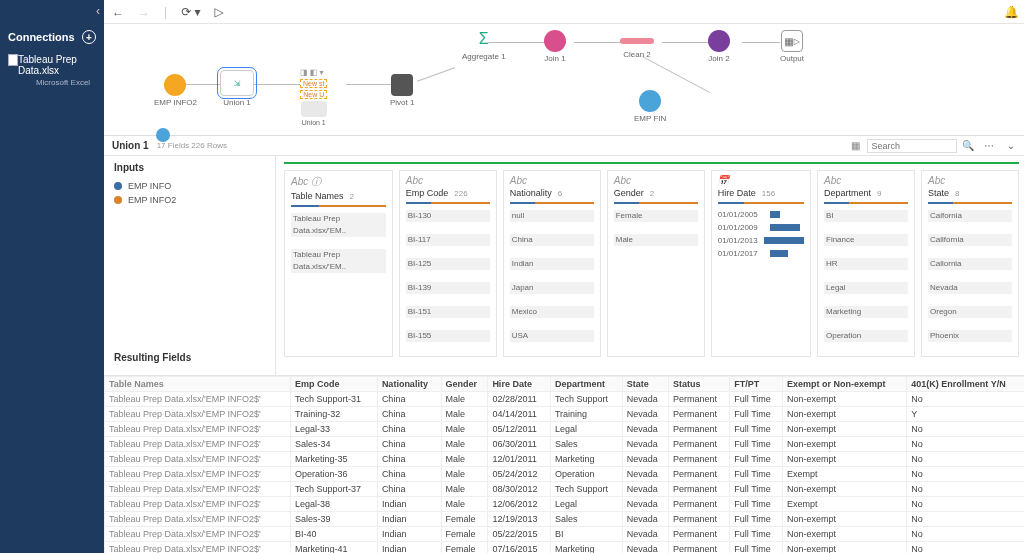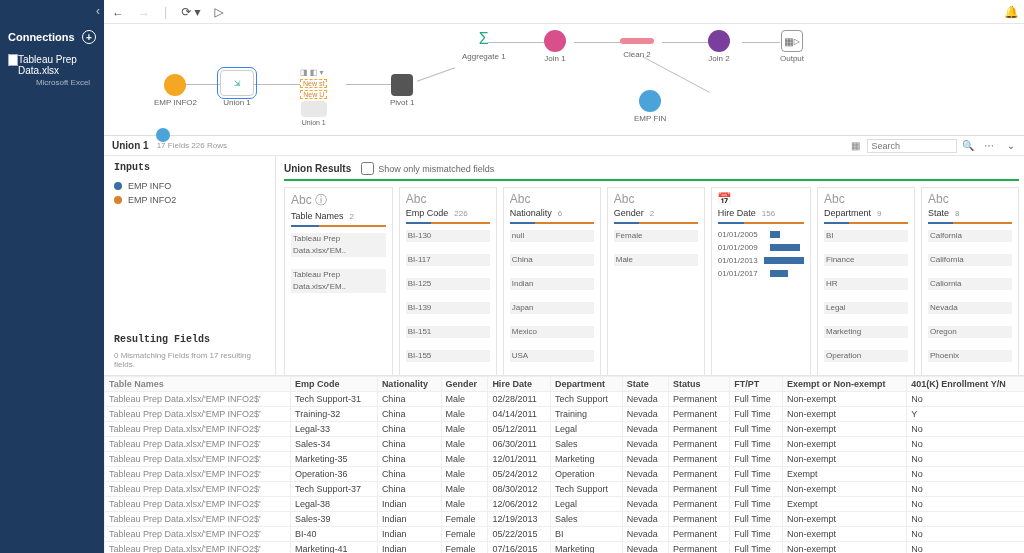--- a/index.html
+++ b/index.html
@@ -23,33 +23,33 @@
 .edge { position:absolute; background:#bbb; height:1px; }
 .summary { height:20px; display:flex; align-items:center; padding:0 8px; gap:8px; background:#fff; border-bottom:1px solid #e5e5e5; }
 .summary .name { font-weight:600; font-size:10px; }
 .summary .meta { font-size:8px; color:#999; }
 .summary .search { margin-left:auto; display:flex; align-items:center; gap:6px; }
 .summary input { width:90px; font-size:9px; border:1px solid #ddd; padding:1px 4px; }
 .summary .glass { font-size:10px; color:#888; }
 .summary .more { width:16px; text-align:center; color:#666; cursor:pointer; }
 .mid { display:flex; height:220px; border-bottom:1px solid #e5e5e5; }
 .midleft { width:172px; background:#fff; border-right:1px solid #e5e5e5; padding:6px 10px; display:flex; flex-direction:column; }
-.midleft h4 { font-size:10px; font-weight:600; margin-bottom:6px;font-family:Liberation Mono, monospace; }
+.midleft h4 { font-size:10px; font-weight:600; margin-bottom:6px; }
 .dotrow { font-size:9px; display:flex; align-items:center; gap:6px; margin:2px 0; color:#555; }
 .dot { width:8px; height:8px; border-radius:50%; }
 .rf { margin-top:auto; }
 .rf-sub { font-size:8px; color:#999; margin-top:2px; }
 .midright { flex:1; background:#fff; padding:6px 8px; overflow:hidden; }
 .ur-head { display:flex; align-items:center; gap:10px; font-size:10px; margin-bottom:4px; }
 .ur-head label { display:flex; align-items:center; gap:4px; color:#666; font-size:9px; }
 .bar { height:2px; background:#1fad4a; margin-bottom:6px; }
 .profiles { display:flex; gap:6px; }
 .prof { border:1px solid #e5e5e5; padding:4px 6px 6px; font-size:9px; color:#666; min-width:98px; }
 .prof.big { flex:1.1; }
-.prof-type { font-size:12px; color:#999; }
+.prof-type { font-size:10px; color:#999;font-style:italic; }
 .prof-title { font-size:9px; color:#333; margin:2px 0 4px; }
 .prof-title .cnt { color:#999; margin-left:6px; font-size:8px; }
 .pline { height:2px; background:#d9822b; margin-bottom:6px; position:relative; }
 .pline::after { content:""; position:absolute; left:0; top:0; height:100%; width:30%; background:#3b6ea5; }
 .vals { display:flex; flex-direction:column; gap:12px; max-height:140px; overflow:hidden; font-size:8px; }
 .vals span { background:#f2f2f2; padding:0 2px; line-height:12px; }
 .hist { display:flex; flex-direction:column; gap:4px; font-size:8px; }
 .hist div { display:flex; align-items:center; gap:4px; }
 .hist .hb { height:7px; background:#3b6ea5; }
 .grid { flex:1; overflow:auto; background:#fff; }
@@ -164,31 +164,23 @@
     <div class="dotrow">
           <div class="dot" style="background:#3b6ea5"></div>
           <span>EMP INFO</span>
         </div>
     <div class="dotrow">
           <div class="dot" style="background:#d9822b"></div>
           <span>EMP INFO2</span>
         </div>
     <div class="rf">
       <h4>Resulting Fields</h4>
-      <div class="rf-sub">0 Mismatching Fields from 17 resulting fields.</div>
     </div>
   </div>
   <div class="midright">
-    <div class="ur-head">
-      <strong>Union Results</strong>
-      <label>
-            <input type="checkbox" style=""> 
-            <span>Show only mismatched fields</span>
-          </label>
-    </div>
     <div class="bar"></div>
     <div class="profiles" id="profiles">
           <div class="prof">
             <div class="prof-type">Abc ⓘ</div>
             <div class="prof-title">Table Names<span class="cnt">2</span></div>
             <div class="pline"></div>
             <div class="vals">
               <span>Tableau Prep Data.xlsx/'EM..</span>
               <span>Tableau Prep Data.xlsx/'EM..</span>
             </div>

